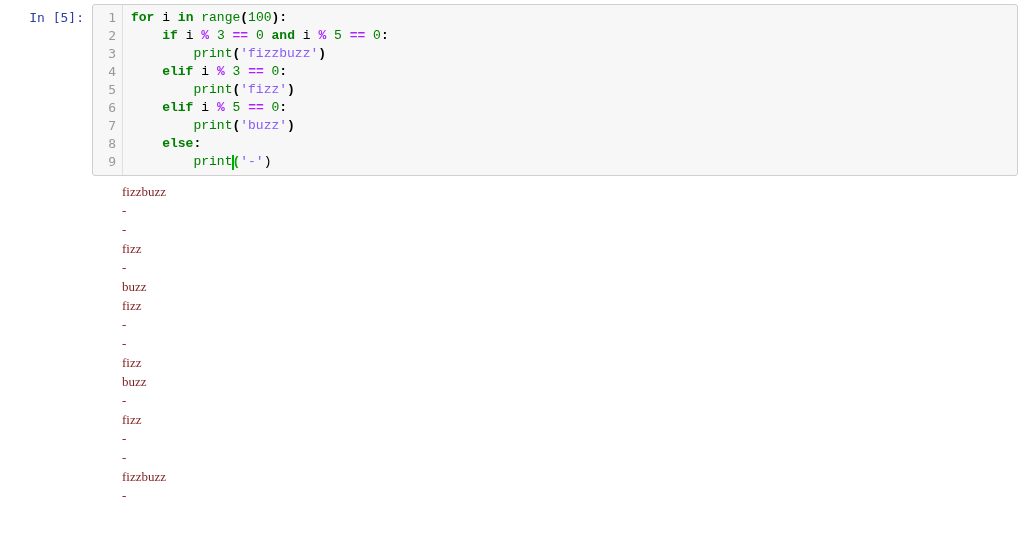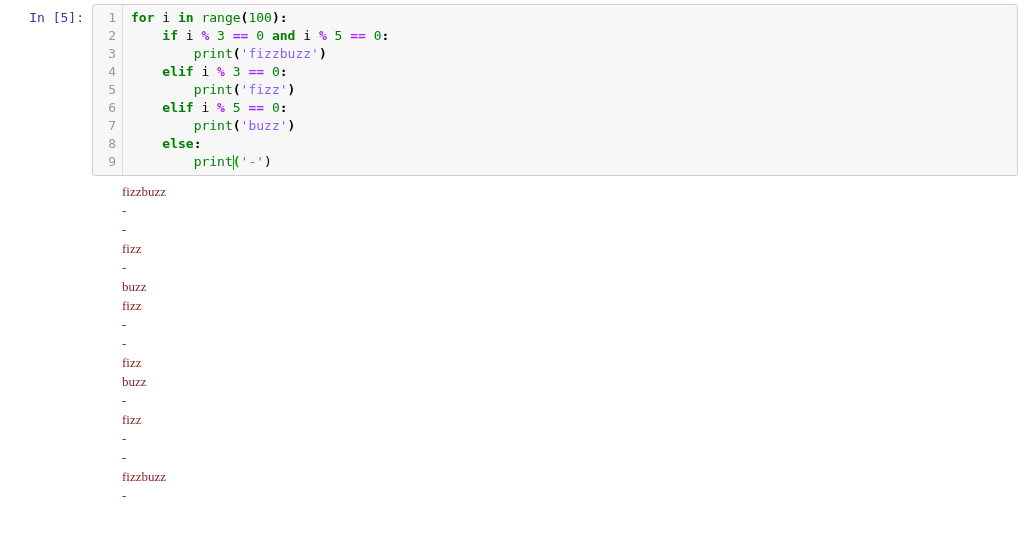--- a/index.html
+++ b/index.html
@@ -49,21 +49,21 @@
   .gutter div { height: 18px; }
   .code {
     flex: 1;
     padding: 4px 8px;
     font-family: Menlo, Monaco, monospace;
     font-size: 13px;
     line-height: 18px;
     white-space: pre;
     position: relative;
   }
-  .code-line { height: 18px; white-space: pre; }
+  .code-line { height: 18px; white-space: pre; font-family: Liberation Mono, monospace; }
   .kw  { color: #008000; font-weight: bold; }
   .op  { color: #AA22FF; font-weight: bold; }
   .num { color: #008000; }
   .str { color: #8b5cf6; }
   .bip { color: #008000; }           
   .pun { color: #000; font-weight: bold; }
   .var { color: #000; }
   .cursor-span { position: relative; }
   .cursor-span::after {
     content: "";

